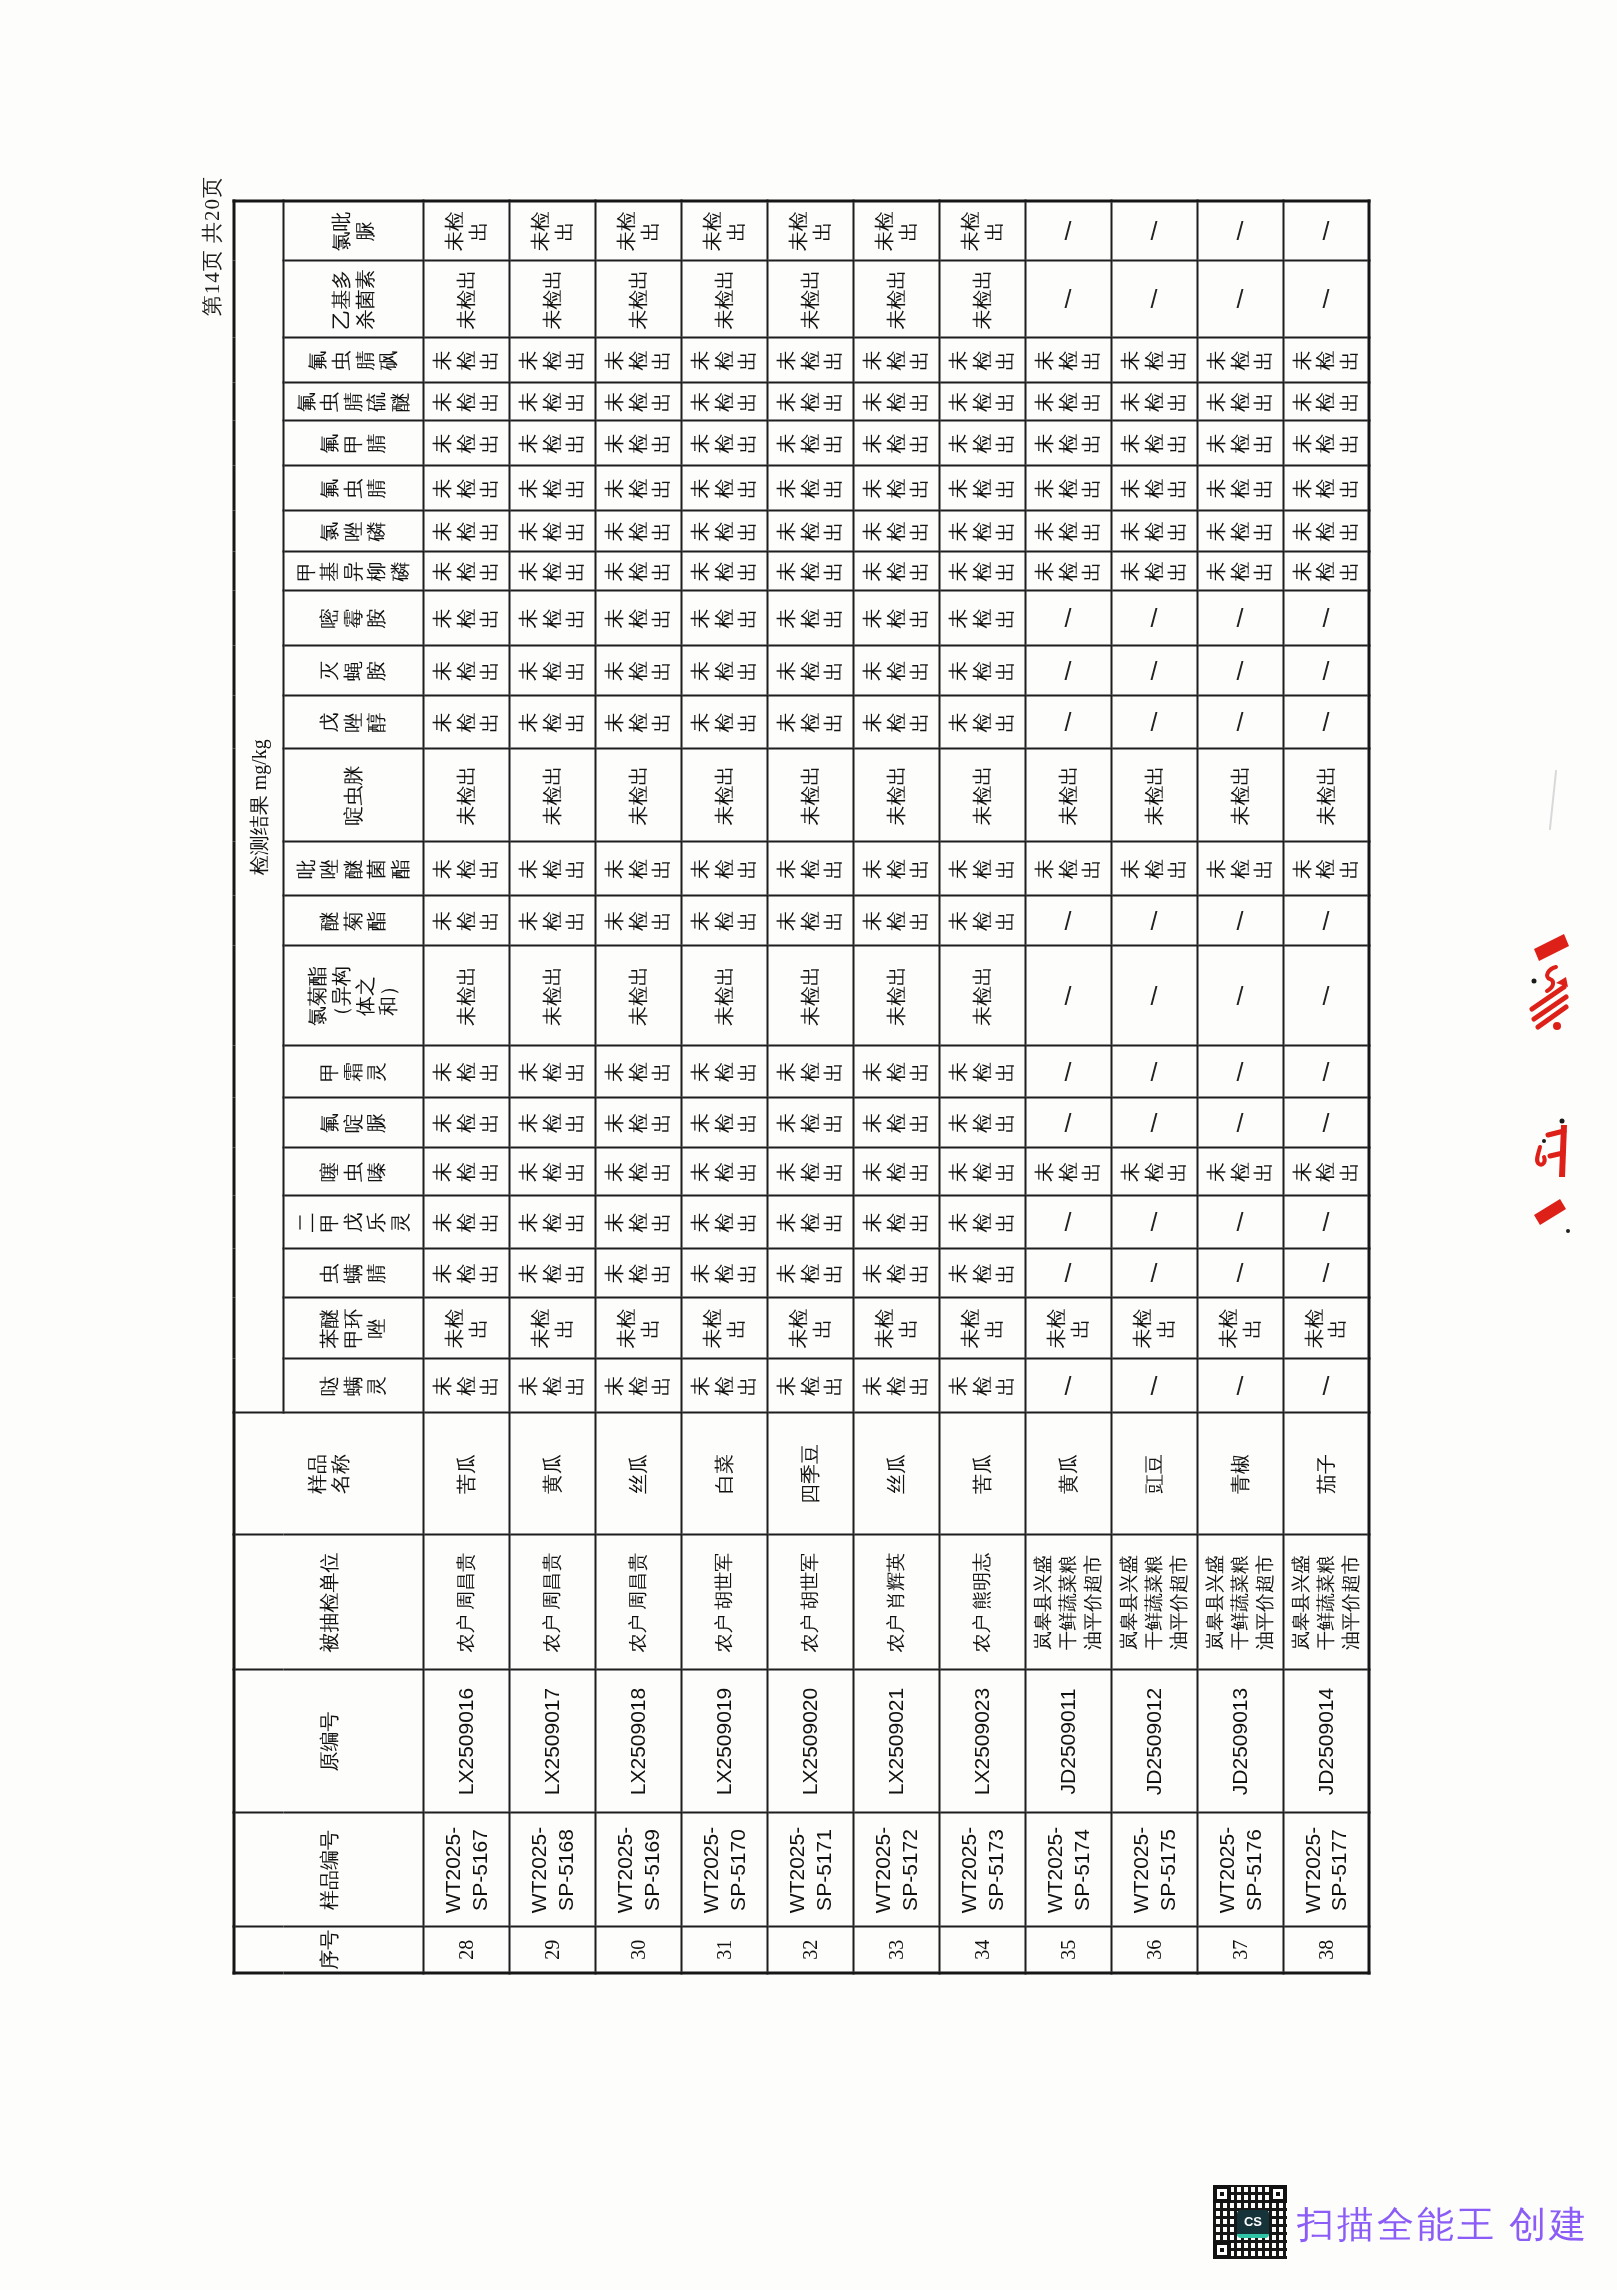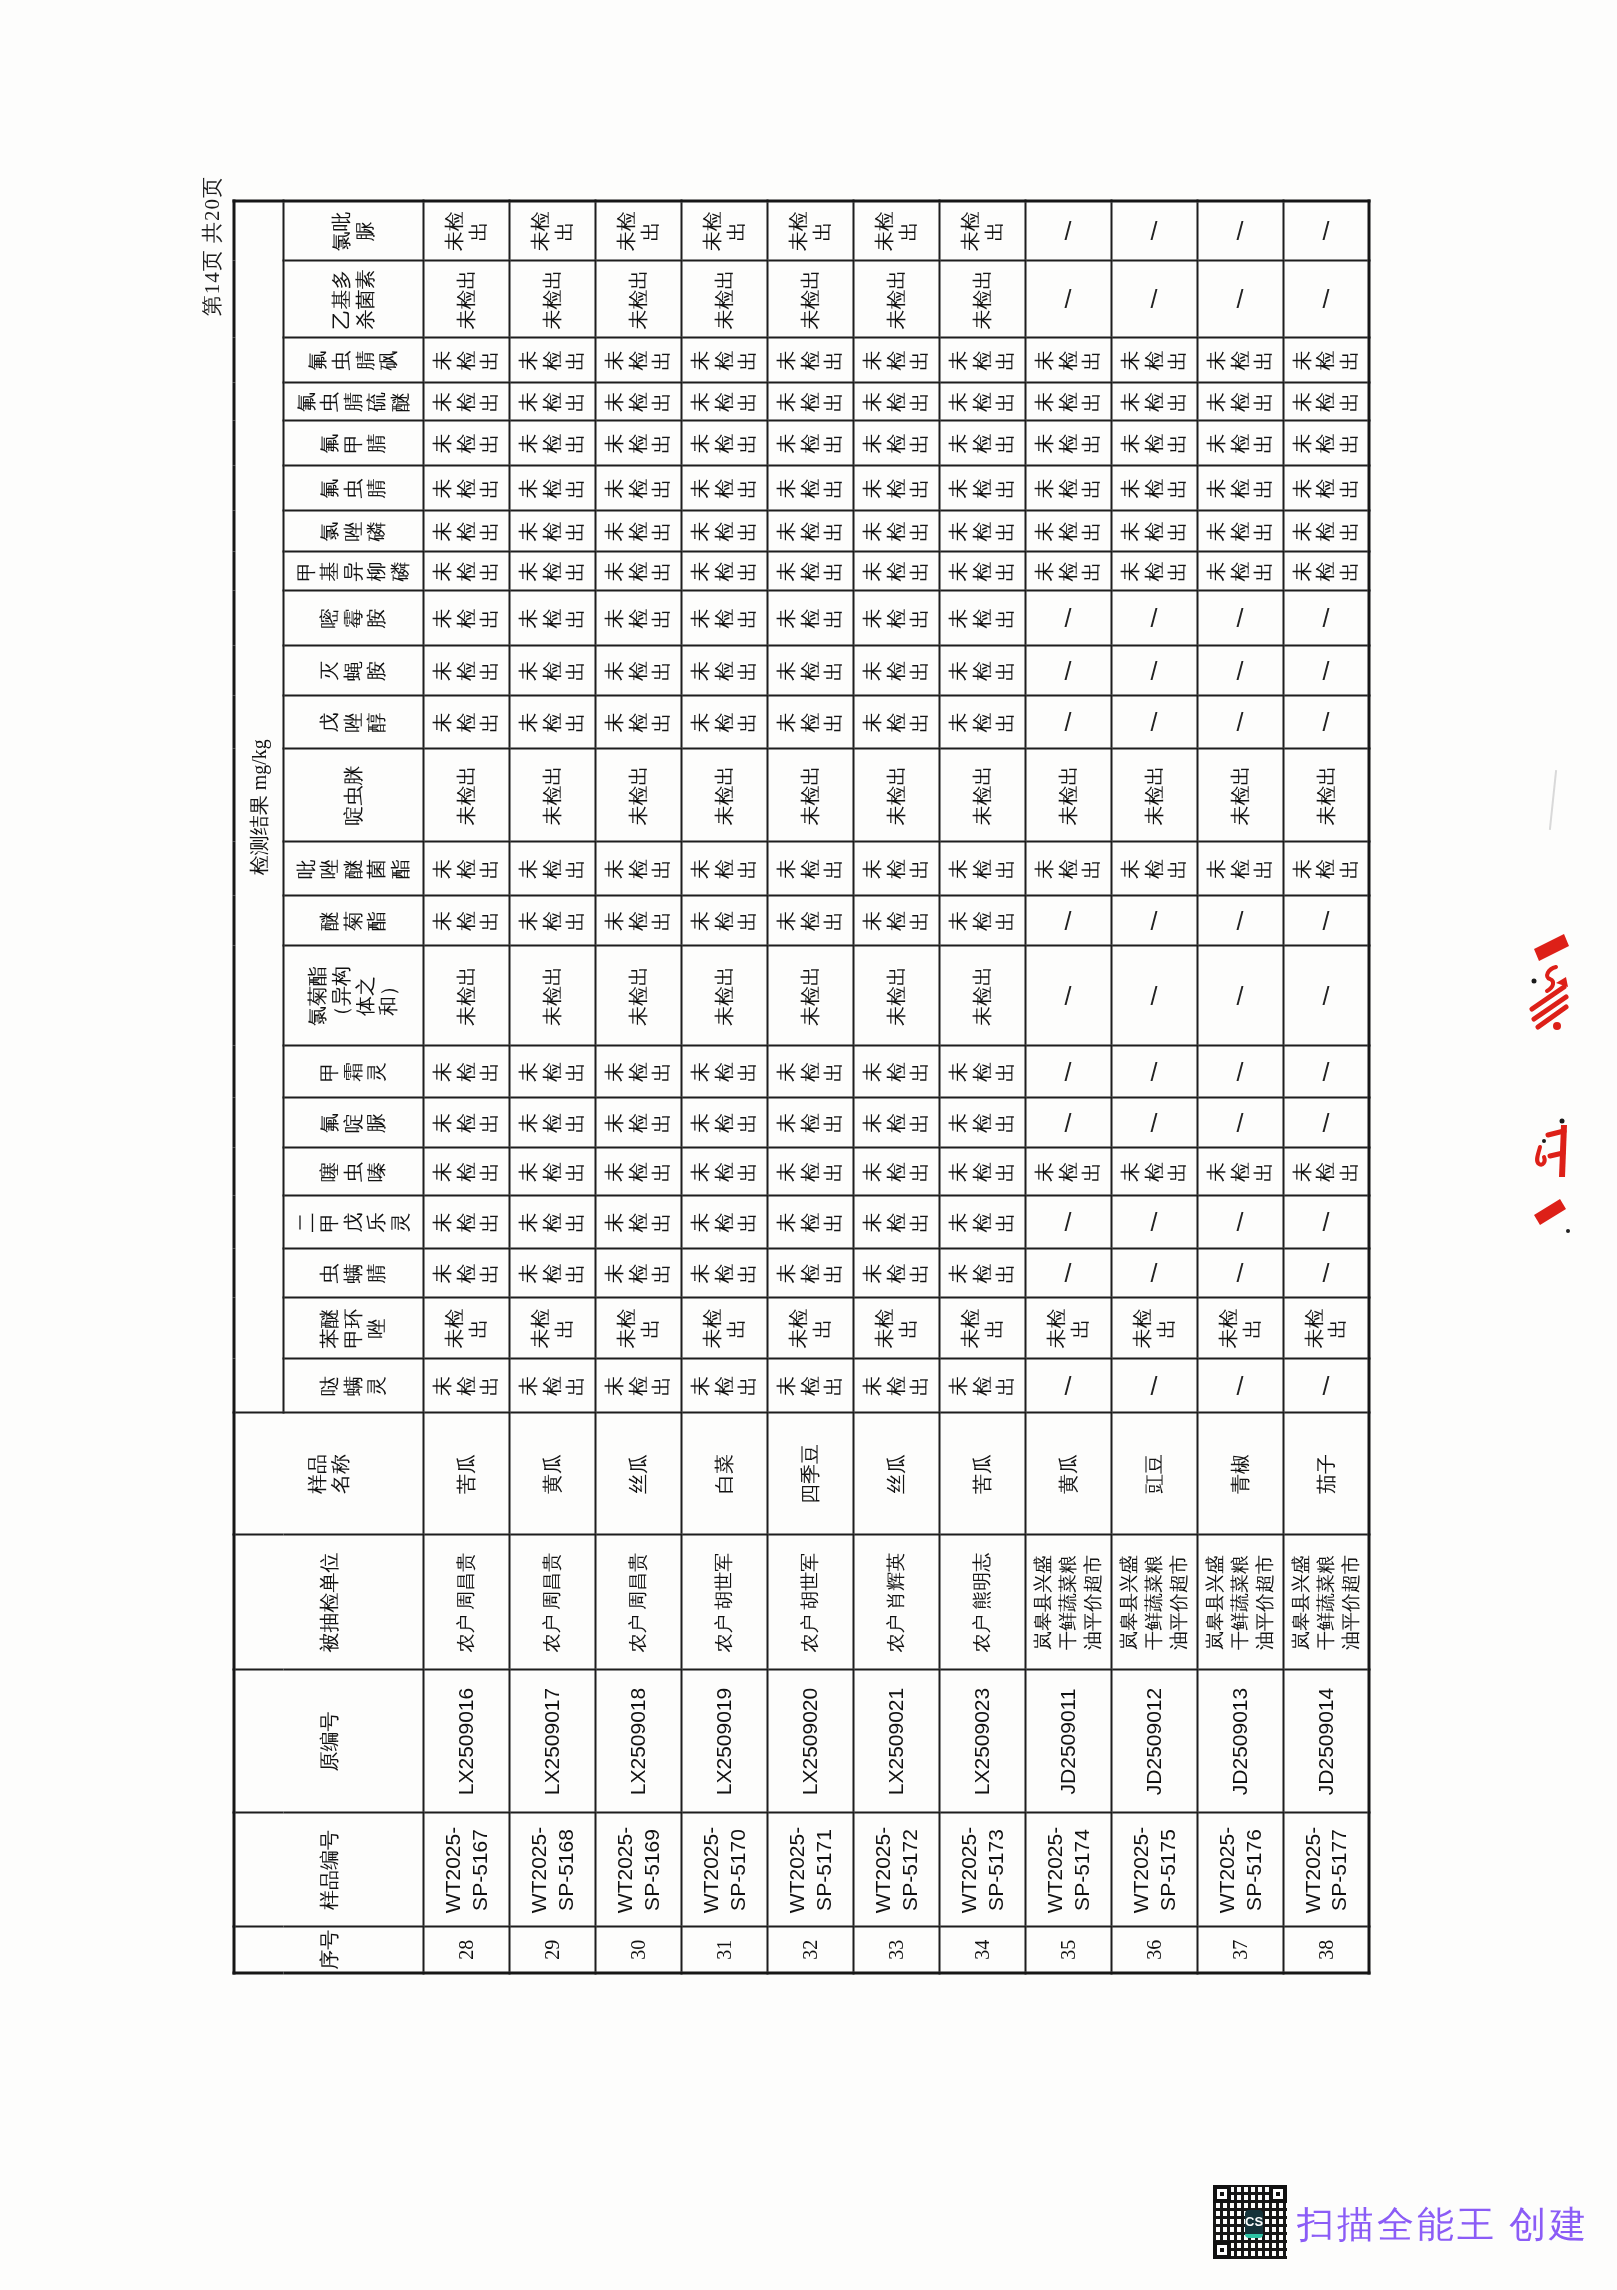--- a/index.html
+++ b/index.html
@@ -31,21 +31,21 @@
        transform:rotate(6deg);}
   .qr{position:absolute;left:1213px;top:2185px;width:74px;height:74px;background:
        repeating-linear-gradient(90deg,#161616 0 3px,rgba(255,255,255,0) 3px 7px),
        repeating-linear-gradient(0deg,#161616 0 3px,rgba(255,255,255,0) 3px 8px);}
   .finder{position:absolute;width:18px;height:18px;border:4px solid #111;background:#fff;
        box-sizing:border-box;}
   .finder::after{content:"";position:absolute;left:3px;top:3px;width:4px;height:4px;background:#111;}
   .finder.tl{left:0;top:0;}
   .finder.tr{right:0;top:0;}
   .finder.bl{left:0;bottom:0;}
-  .qr-badge{position:absolute;left:32px;top:25px;width:18px;height:24px;background:#16333a;
+  .qr-badge{position:absolute;left:24px;top:25px;width:32px;height:24px;background:#16333a;
        border-radius:4px;border-bottom:4px solid #2ec4a5;color:#fff;
        font-family:"Liberation Sans",sans-serif;font-size:13px;font-weight:bold;
        text-align:center;line-height:24px;}
   .watermark{position:absolute;left:1297px;top:2200px;font-size:37px;color:#8b5cf6;
        letter-spacing:3px;white-space:nowrap;}
 </style>
 </head>
 <body>
 
 <div class="page-number">第14页 共20页</div>

